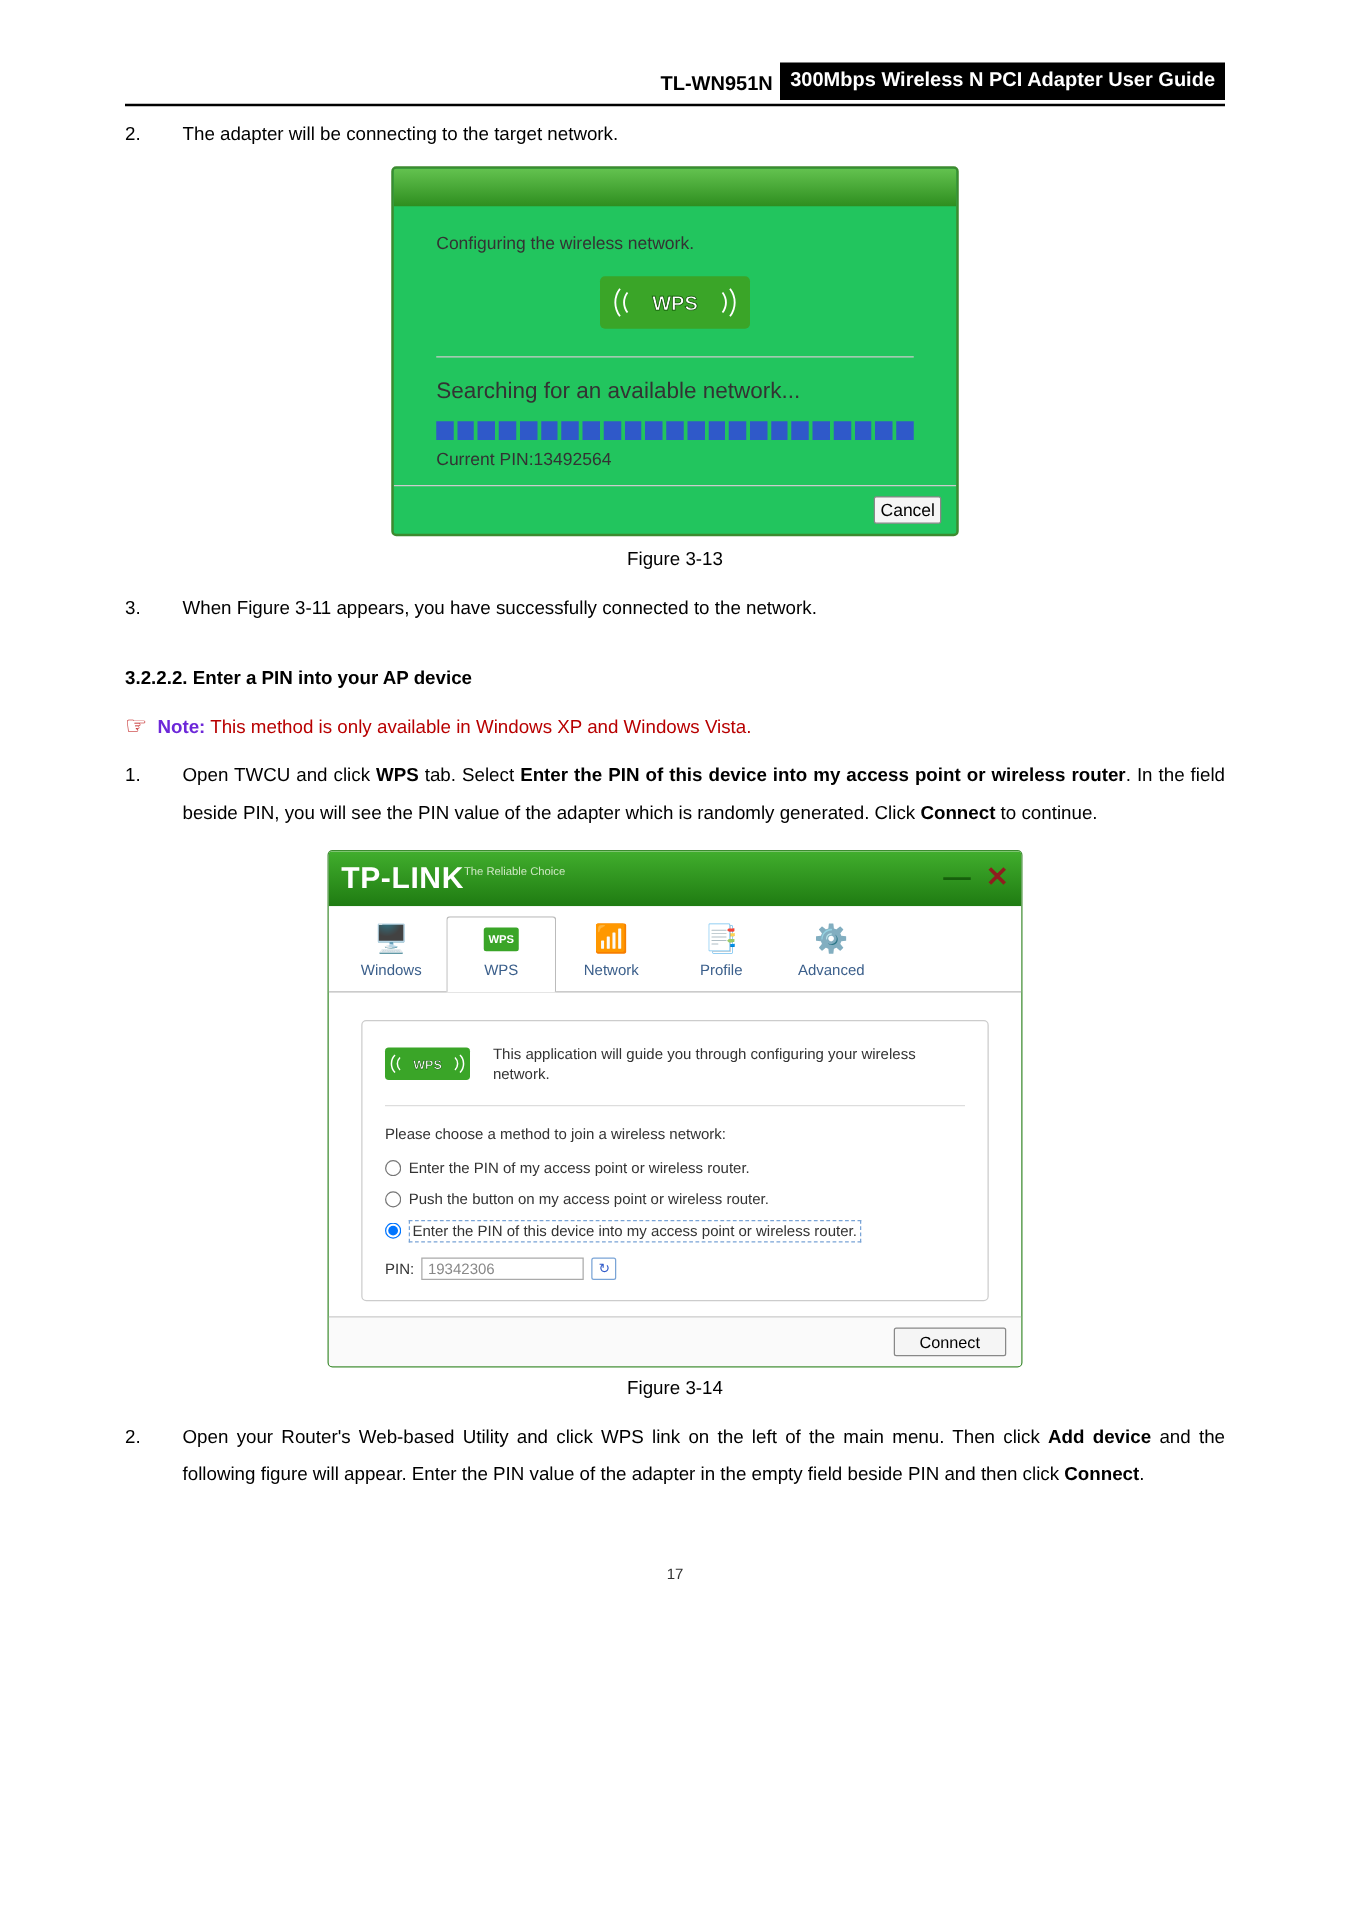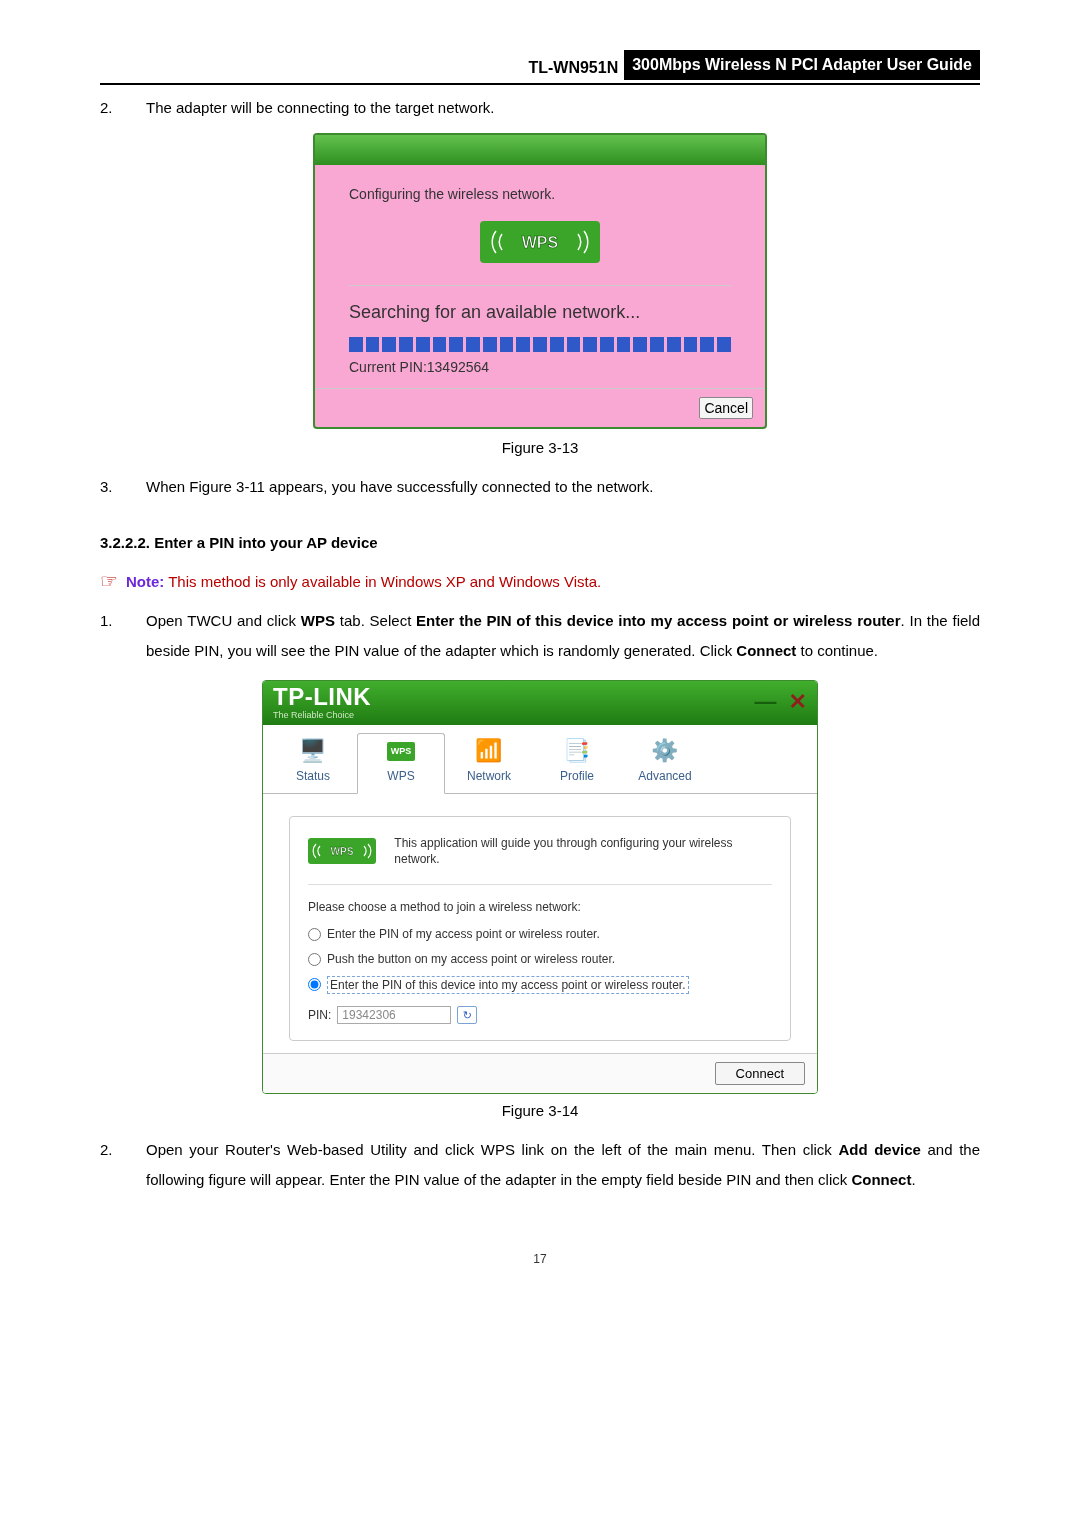--- a/index.html
+++ b/index.html
@@ -39,21 +39,21 @@
   ol.num > li { position: relative; padding-left: 46px; margin-bottom: 10px; line-height: 2.0; }
   ol.num > li .num-mark { position: absolute; left: 0; top: 0; }
   .justify { text-align: justify; }
 
   
   .dialog1 {
     width: 454px;
     border: 2px solid #3c8b2f;
     border-radius: 4px;
     margin: 2px auto 8px auto;
-    background: #f9a8d4;
+    background: #22c55e;
     overflow: hidden;
   }
   .dialog1 .titlebar {
     height: 30px;
     background: linear-gradient(#63c24f, #2e8e1f);
   }
   .dialog1 .body { padding: 20px 34px 10px 34px; font-size: 14px; color: #333; }
   .wps-badge {
     display: flex; align-items: center; justify-content: center;
     margin: 16px auto 22px auto;
@@ -97,21 +97,21 @@
     overflow: hidden;
     font-size: 12px;
     color: #333;
   }
   .appwin .titlebar {
     background: linear-gradient(#41ae2d, #1f7b12);
     height: 44px;
     display: flex; align-items: center; justify-content: space-between;
     padding: 0 10px;
   }
-  .brand-block { display: flex; flex-direction: column; line-height: 1; }
+  .brand-block { display: flex; line-height: 1; }
   .brand-main { color: #fff; font-weight: 900; font-size: 24px; font-family: Arial Black, Arial, sans-serif; letter-spacing: 0.5px; }
   .brand-sub { color: #cfe8c4; font-size: 9px; margin-top: 2px; }
   .win-btns { display: flex; gap: 12px; font-size: 22px; font-weight: bold; color: #0b3e05; }
   .win-btns .min { color: #165f0c; }
   .win-btns .close { color: #8f1e1e; }
 
   .tabs {
     display: flex; align-items: flex-end;
     border-bottom: 1px solid #bbb; background: #fff;
     padding: 8px 6px 0 6px; gap: 0;
@@ -128,21 +128,21 @@
   .appwin .content { padding: 22px 26px 12px 26px; }
   .inner-panel { border: 1px solid #ccc; border-radius: 4px; padding: 18px 18px 16px 18px; }
   .intro-row { display: flex; align-items: center; gap: 18px; margin-bottom: 16px; }
   .inner-panel hr { border: none; border-top: 1px solid #ddd; }
   .chooser-text { margin: 14px 0 10px 0; }
   .opt { display: flex; align-items: center; gap: 6px; margin: 8px 0; }
   .opt input[type="radio"] { margin: 0; }
   .opt.selected-opt .opt-label { border: 1px dashed #7aa4d6; padding: 0 2px; }
   .pin-row { display: flex; align-items: center; gap: 6px; margin-top: 12px; }
   .pin-row input[type="text"] {
-    width: 114px; padding: 1px 4px; font-size: 12px; border: 1px solid #aaa; color: #888;
+    width: 130px; padding: 1px 4px; font-size: 12px; border: 1px solid #aaa; color: #888;
   }
   .refresh-btn {
     width: 20px; height: 18px; border: 1px solid #7aa4d6; border-radius: 2px;
     display: inline-flex; align-items: center; justify-content: center;
     color: #2f59c9; font-size: 11px; background: #fff;
   }
   .appwin .btnbar {
     border-top: 1px solid #ccc; background: #fafafa;
     padding: 8px 12px; display: flex; justify-content: flex-end;
   }
@@ -253,21 +253,21 @@
       <span class="min">—</span>
       <span class="close">✕</span>
     </div>
   </div>
 
   <div class="tabs">
     <div class="tab">
       <div class="icon-box">
           <span class="fake-icon" style="color:#3a78c9">🖥️</span>
         </div>
-      <span>Status</span>
+      <span>Windows</span>
     </div>
     <div class="tab selected">
       <div class="icon-box">
         <span style="background:#3aa528;color:#fff;font-size:9px;font-weight:bold;padding:3px 4px;border-radius:2px;">WPS</span>
       </div>
       <span>WPS</span>
     </div>
     <div class="tab">
       <div class="icon-box">
           <span class="fake-icon" style="color:#3a78c9">📶</span>

